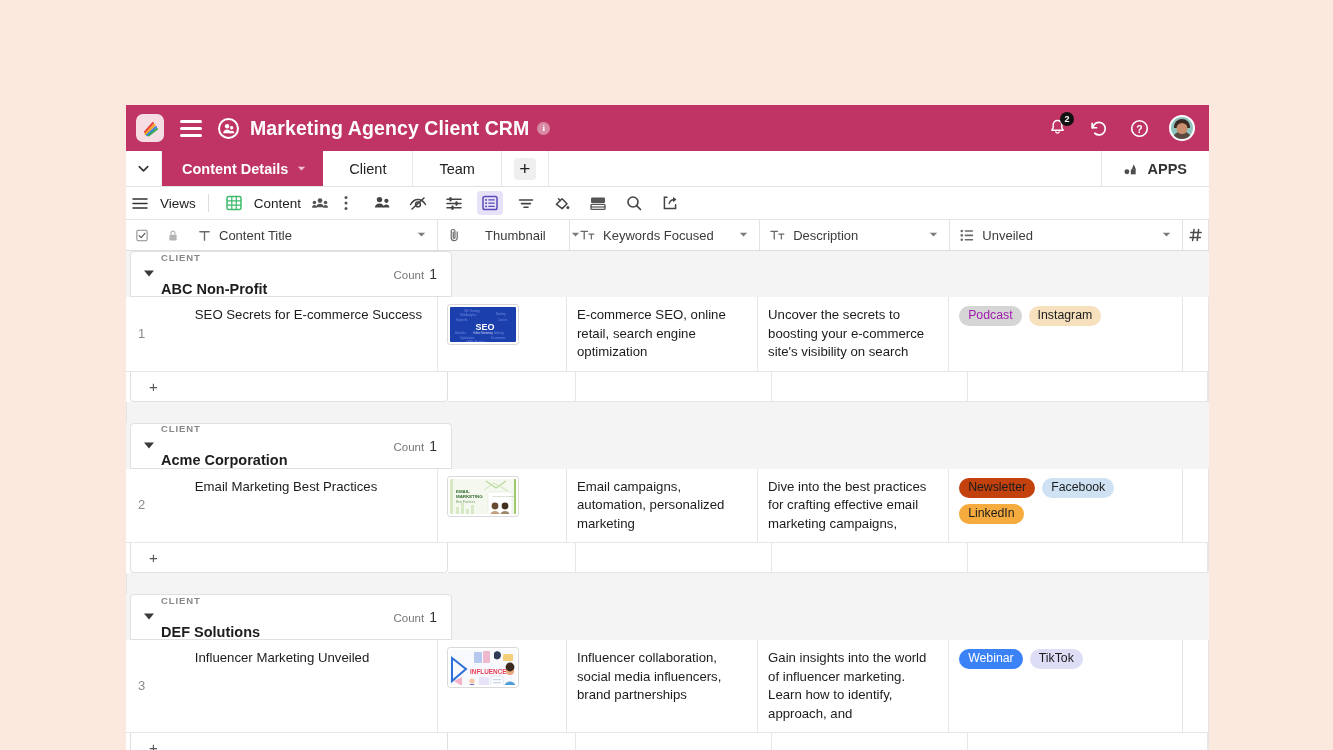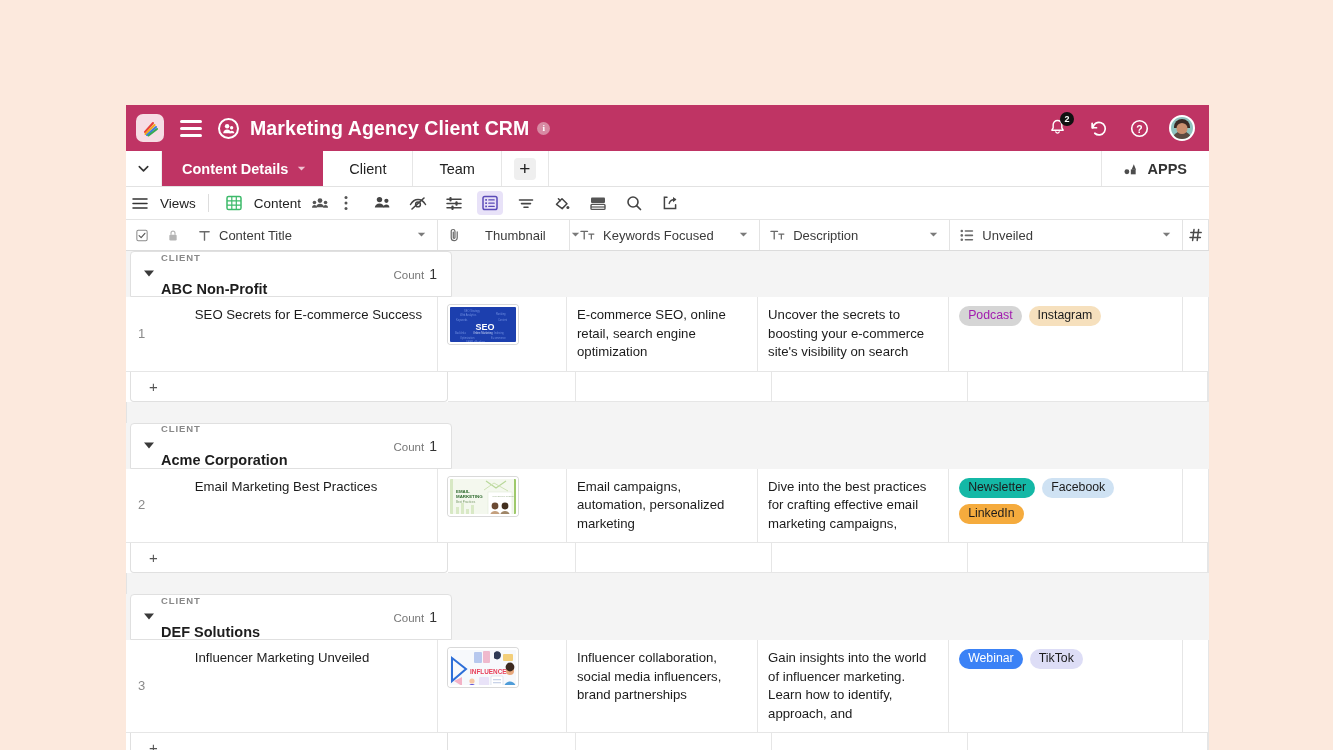--- a/index.html
+++ b/index.html
@@ -657,21 +657,21 @@
       <circle cx="45" cy="27" r="3.4" fill="#6b4a33"></circle>
                   <path d="M40 37c0-3.2 2.3-5 5-5s5 1.8 5 5z" fill="#c4a07e"></path>
       <circle cx="55" cy="27" r="3.4" fill="#43301f"></circle>
                   <path d="M50 37c0-3.2 2.3-5 5-5s5 1.8 5 5z" fill="#9f8668"></path>
     </svg></span>
       </div>
       <div class="cell w-keys">Email campaigns, automation, personalized marketing</div>
       <div class="cell w-desc">Dive into the best practices for crafting effective email marketing campaigns,</div>
       <div class="cell w-chan">
               <span class="tags">
-                <span class="tag" style="background:#14b8a6;color:#1c1c1c">Newsletter</span>
+                <span class="tag" style="background:#c2410c;color:#1c1c1c">Newsletter</span>
                 <span class="tag" style="background:#cfe2f3;color:#1c1c1c">Facebook</span>
                 <span class="tag" style="background:#f5ab3d;color:#1c1c1c">LinkedIn</span>
               </span>
             </div>
       <div class="cell w-last"></div>
           </div>
           <div class="addrow">
     <div class="addrow-left">
       <span>+</span>
     </div>

